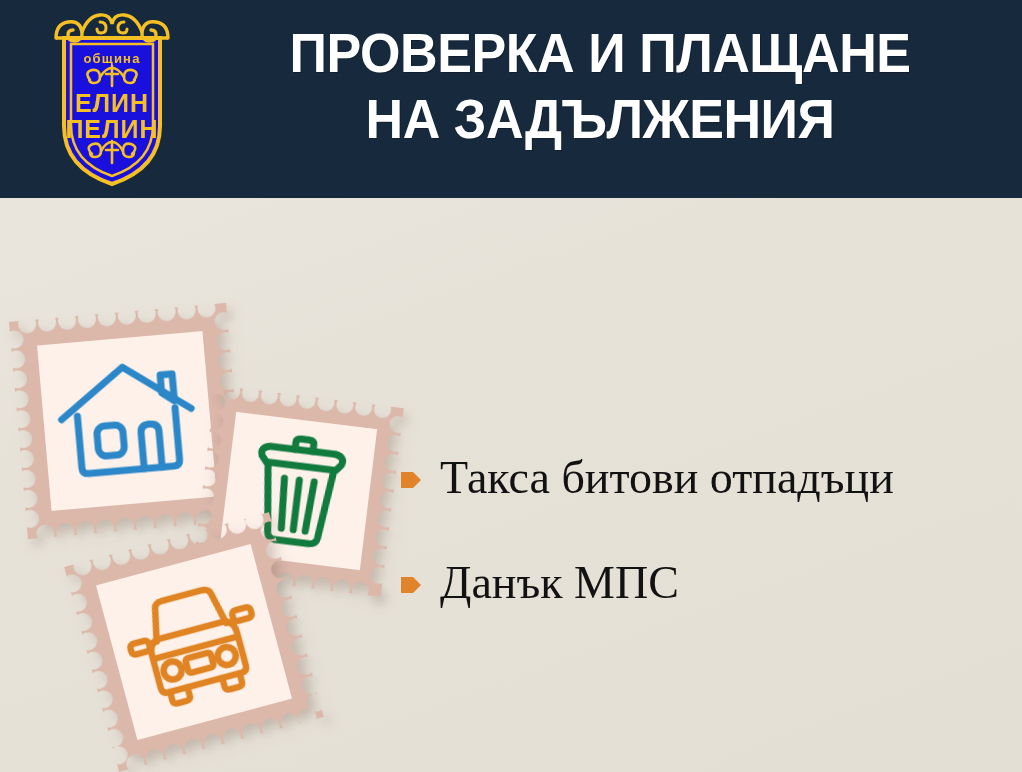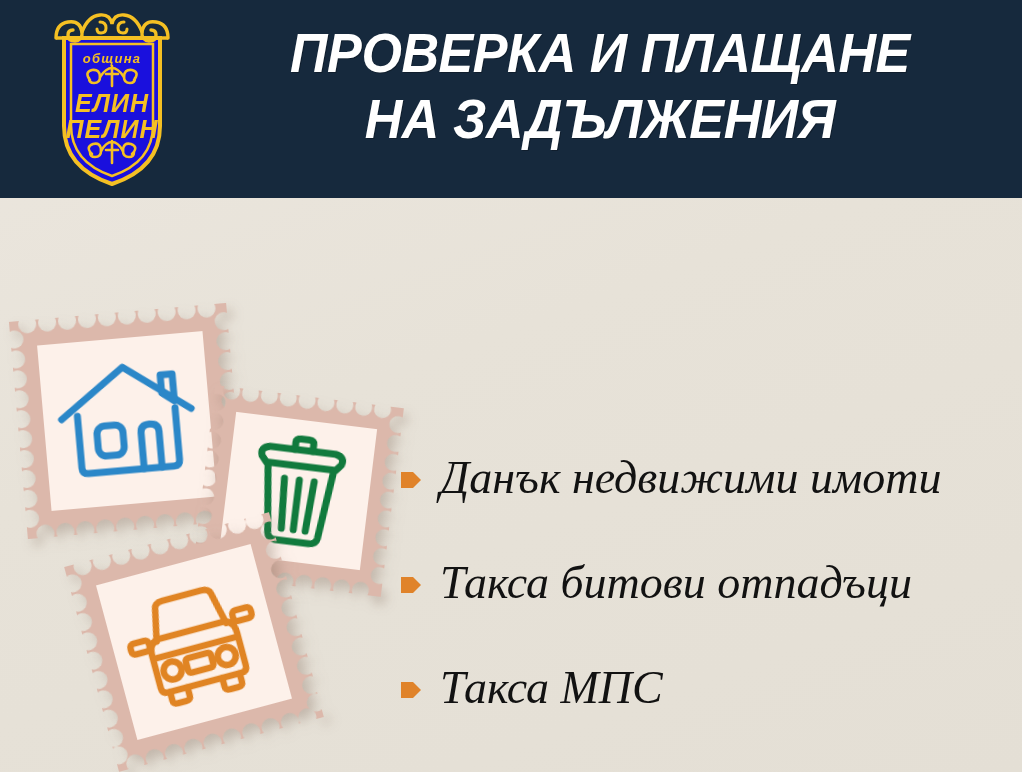--- a/index.html
+++ b/index.html
@@ -13,21 +13,20 @@
     font-family: "Liberation Sans", sans-serif;
     background: #e8e3da;
   }
 
   #poster {
     position: relative;
     width: 1022px;
     height: 772px;
     background: linear-gradient(160deg, #ece7df 0%, #e7e2d8 45%, #e4dfd5 100%);
     overflow: hidden;
-    font-style: italic;
   }
 
   
   .header-bar {
     position: absolute;
     left: 0;
     top: 0;
     width: 1022px;
     height: 198px;
     background: #16293d;
@@ -387,41 +386,33 @@
           <path d="M124 148 L124 157 Q124 161 129 161 L137 161 Q142 161 142 157 L142 148"></path>
           <rect x="43" y="92" width="19" height="11" rx="4"></rect>
           <rect x="150" y="86" width="19" height="11" rx="4"></rect>
         </g>
       </svg>
     </div>
   </div>
 
   <div class="list">
 
-    <div class="list-item">
-      <span class="bullet">
-        <svg viewBox="0 0 22 24" xmlns="http://www.w3.org/2000/svg">
-          <path d="M1 4 L13 4 L21 12 L13 20 L1 20 Z" fill="#e0832a"></path>
-        </svg>
-      </span>
-      <span class="item-label">Данък недвижими имоти</span>
-    </div>
 
     <div class="list-item">
       <span class="bullet">
         <svg viewBox="0 0 22 24" xmlns="http://www.w3.org/2000/svg">
           <path d="M1 4 L13 4 L21 12 L13 20 L1 20 Z" fill="#e0832a"></path>
         </svg>
       </span>
       <span class="item-label">Такса битови отпадъци</span>
     </div>
 
     <div class="list-item">
       <span class="bullet">
         <svg viewBox="0 0 22 24" xmlns="http://www.w3.org/2000/svg">
           <path d="M1 4 L13 4 L21 12 L13 20 L1 20 Z" fill="#e0832a"></path>
         </svg>
       </span>
-      <span class="item-label">Такса МПС</span>
+      <span class="item-label">Данък МПС</span>
     </div>
   </div>
 
 </div>
 
 </body></html>

